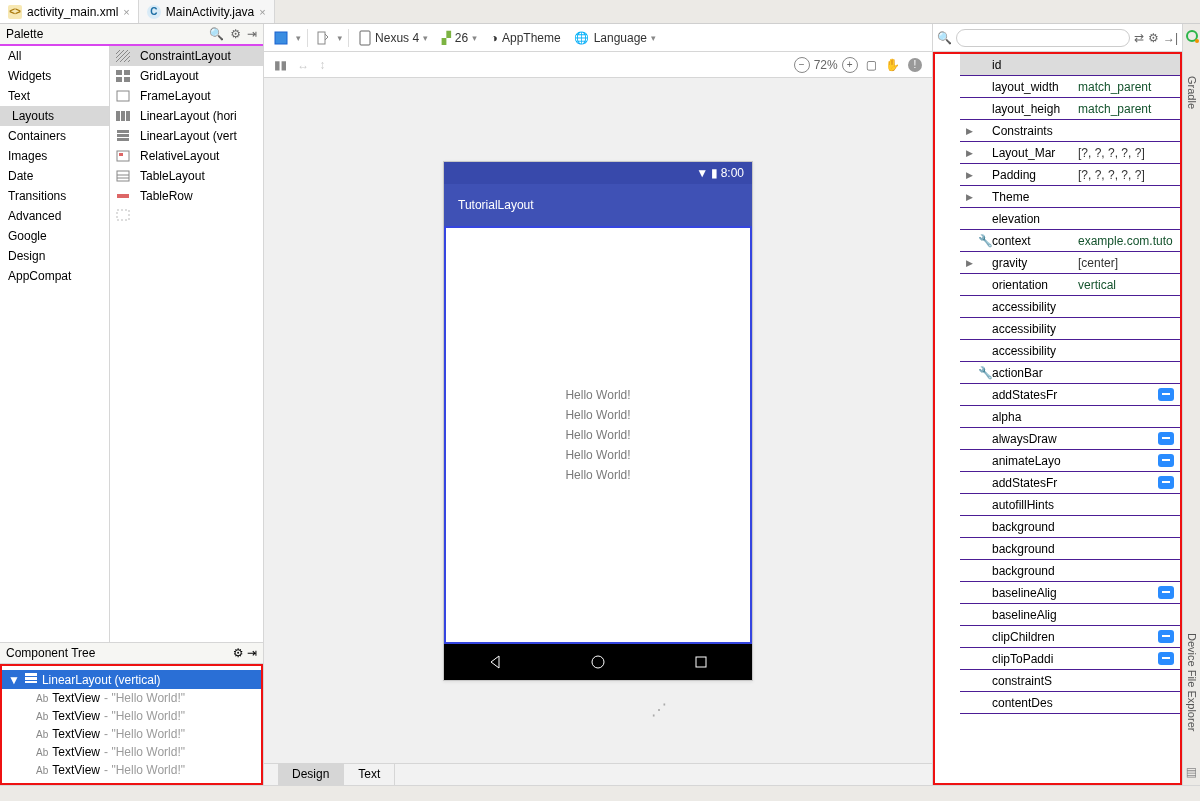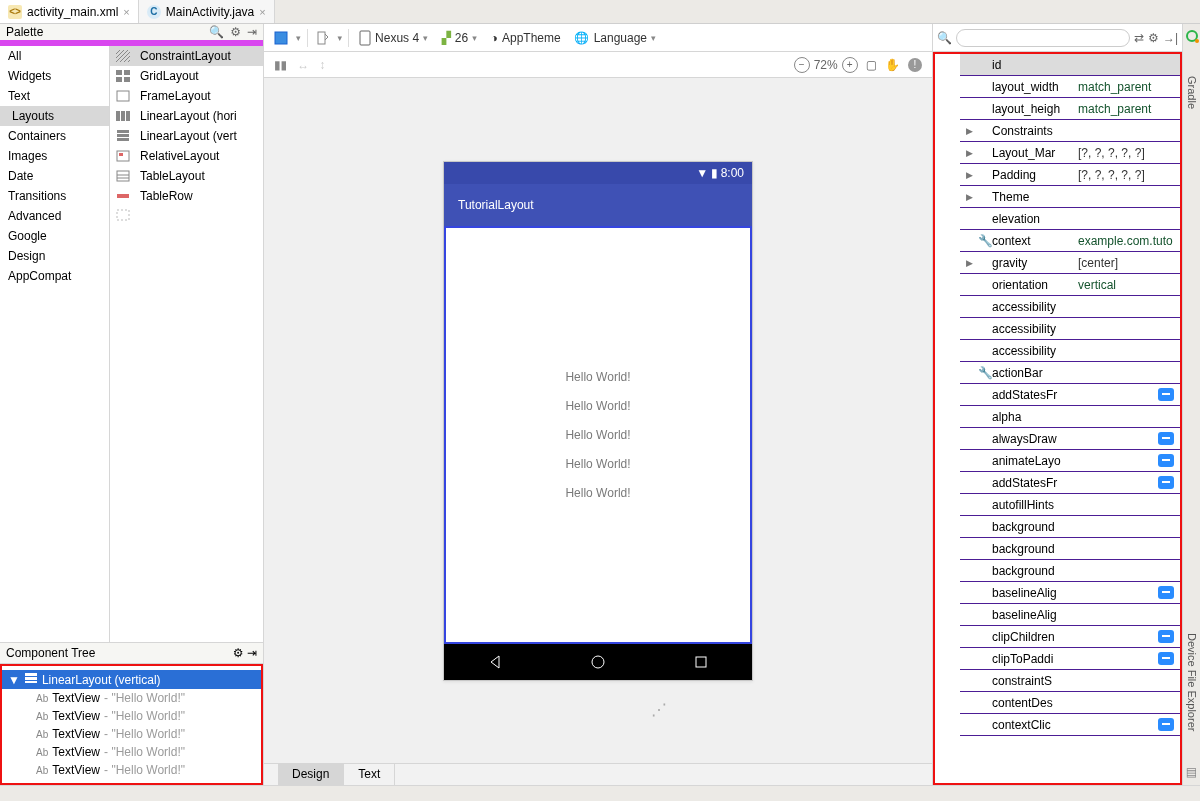--- a/index.html
+++ b/index.html
@@ -6,21 +6,21 @@
 body { background: #f0f0f0; width: 1200px; height: 801px; overflow: hidden; display: flex; flex-direction: column; }
 .tabs-row { height: 24px; background: #eceae6; border-bottom: 1px solid #cfcfcf; display: flex; align-items: stretch; }
 .tab { display: flex; align-items: center; gap: 5px; padding: 0 8px; border-right: 1px solid #d6d6d6; background: #f6f6f6; }
 .tab.active { background: #fff; }
 .tab .close { color: #9a9a9a; font-size: 11px; }
 .tab-icon { width: 14px; height: 14px; display: inline-flex; align-items: center; justify-content: center; font-size: 10px; font-weight: 600; border-radius: 2px; }
 .tab-icon.xml { background: #f7e8b3; color: #a8770a; }
 .tab-icon.java { background: #d9ebf7; color: #1c6ea4; border-radius: 50%; }
 .main { flex: 1; display: flex; min-height: 0; }
 .left { width: 264px; background: #fff; border-right: 1px solid #d6d6d6; display: flex; flex-direction: column; }
-.palette-head { height: 22px; display: flex; align-items: center; justify-content: space-between; border-bottom: 6px solid #d946ef; padding: 0 6px; background: #f6f6f3; }
+.palette-head { height: 22px; display: flex; align-items: center; justify-content: space-between; border-bottom: 2px solid #d946ef; padding: 0 6px; background: #f6f6f3; }
 .palette-head .tools { display: flex; gap: 6px; color: #666; }
 .palette-body { flex: 1; display: flex; min-height: 0; }
 .cat-list { width: 110px; border-right: 1px solid #d6d6d6; }
 .cat-list div { padding: 3px 8px; }
 .cat-list div.selected { background: #d8d8d8; padding-left: 12px; }
 .item-list { flex: 1; }
 .item-row { display: flex; align-items: center; gap: 10px; padding: 3px 6px; }
 .item-row.selected { background: #d8d8d8; }
 .item-icon { width: 14px; height: 12px; display: inline-flex; }
 .ctree-head { height: 22px; display: flex; align-items: center; justify-content: space-between; border-top: 1px solid #d6d6d6; border-bottom: 1px solid #d6d6d6; padding: 0 6px; background: #f6f6f3; }
@@ -38,21 +38,21 @@
 .tb-drop .arrow { color:#888; font-size:9px;}
 .canvas-bar { height: 26px; background: #fff; border-bottom: 1px solid #d6d6d6; display:flex; align-items:center; justify-content:space-between; padding: 0 10px;}
 .canvas-bar .lefttools { display:flex; gap:10px; color:#888;}
 .canvas-bar .righttools { display:flex; gap:8px; align-items:center; color:#666;}
 .zoom { display:flex; align-items:center; gap:4px;}
 .zoom .circ { width:16px;height:16px;border:1px solid #888;border-radius:50%;display:inline-flex;align-items:center;justify-content:center;font-size:10px;}
 .canvas { flex:1; display:flex; align-items:center; justify-content:center; position:relative;}
 .phone { width: 310px; height: 520px; background:#fff; border:1px solid #c8c8c8; box-shadow: 0 1px 3px rgba(0,0,0,0.08); display:flex; flex-direction:column;}
 .statusbar { height: 22px; background:#3849ab; display:flex; justify-content:flex-end; align-items:center; padding:0 8px; color:#fff; font-size:11px; gap:3px;}
 .appbar { height: 42px; background:#3f51b5; color:#fff; display:flex; align-items:center; padding:0 14px; font-size:15px;}
-.phonebody { flex:1; border:2px solid #3545e0; background:#fff; display:flex; flex-direction:column; align-items:center; justify-content:center; gap:15px;}
+.phonebody { flex:1; border:2px solid #3545e0; background:#fff; display:flex; flex-direction:column; align-items:center; justify-content:center; gap:6px;}
 .phonebody span { color:#7a7a7a; font-size:12px;}
 .navbar { height:36px; background:#000; display:flex; align-items:center; justify-content:space-around;}
 .navbar svg { stroke:#fff; fill:none;}
 .resize-handle { position:absolute; bottom:44px; right:265px; color:#aaa; font-size:16px;}
 .bottom-tabs { height: 22px; background:#f2f2f2; border-top:1px solid #d6d6d6; display:flex;}
 .btab { padding:3px 14px; border-right:1px solid #d6d6d6;}
 .btab.active { background:#d6d6d6;}
 .right { width: 250px; background:#fff; border-left:1px solid #d6d6d6; display:flex; flex-direction:column;}
 .right-top { height:28px; border-bottom:1px solid #d6d6d6; display:flex; align-items:center; padding:0 4px; gap:4px;}
 .right-top input { flex:1; border:1px solid #ccc; border-radius:10px; padding:2px 8px; font-size:11px;}
@@ -530,26 +530,20 @@
           <span class="prop-ico"></span>
           <span class="prop-name">constraintS</span>
           <span class="prop-val plain"></span>
         </div>
         <div class="prop-row">
           <span class="prop-exp"></span>
           <span class="prop-ico"></span>
           <span class="prop-name">contentDes</span>
           <span class="prop-val plain"></span>
         </div>
-        <div class="prop-row">
-          <span class="prop-exp"></span>
-          <span class="prop-ico"></span>
-          <span class="prop-name">contextClic</span>
-          <span class="prop-toggle"></span>
-        </div>
       </div>
   </div>
 
   <div class="side-rail">
     <span class="gicon"></span>
     <span class="vtext">Gradle</span>
     <span style="flex:1"></span>
     <span class="vtext">Device File Explorer</span>
     <span style="color:#888;margin-bottom:6px">▤</span>
   </div>

